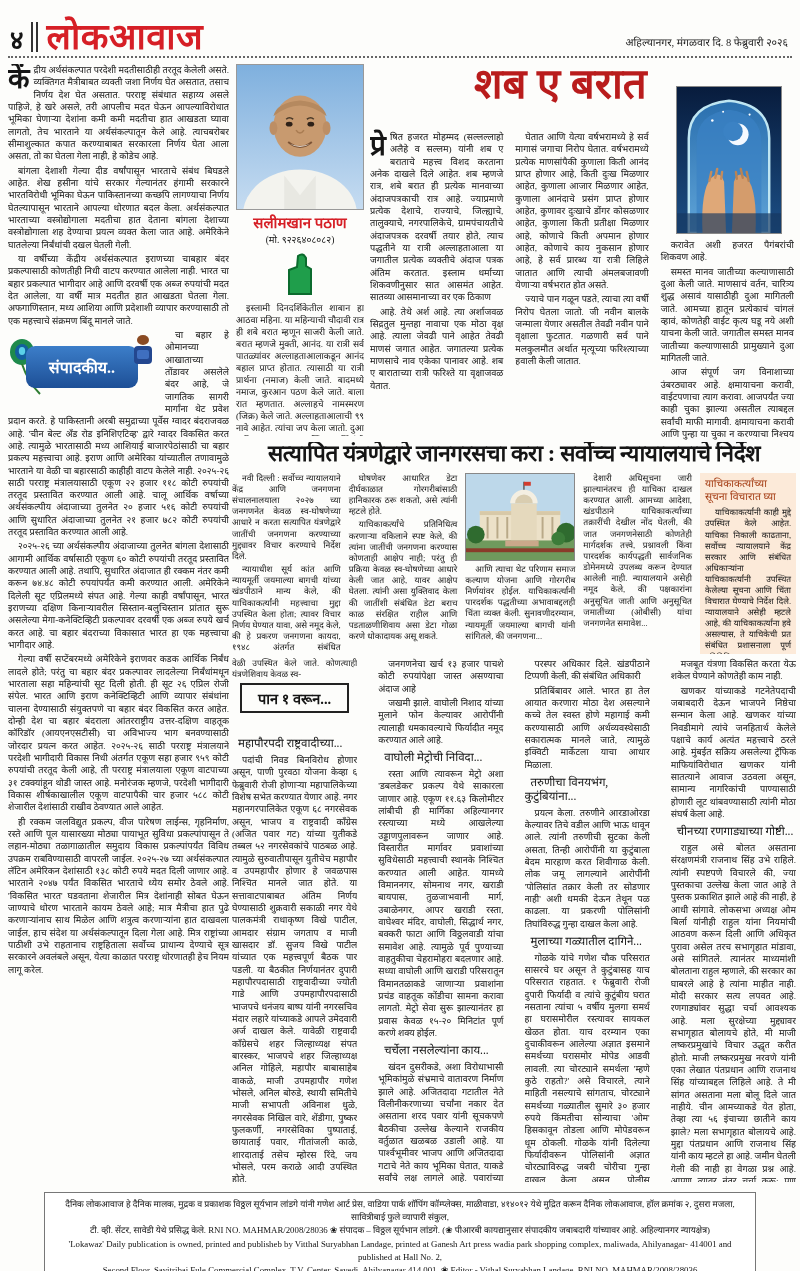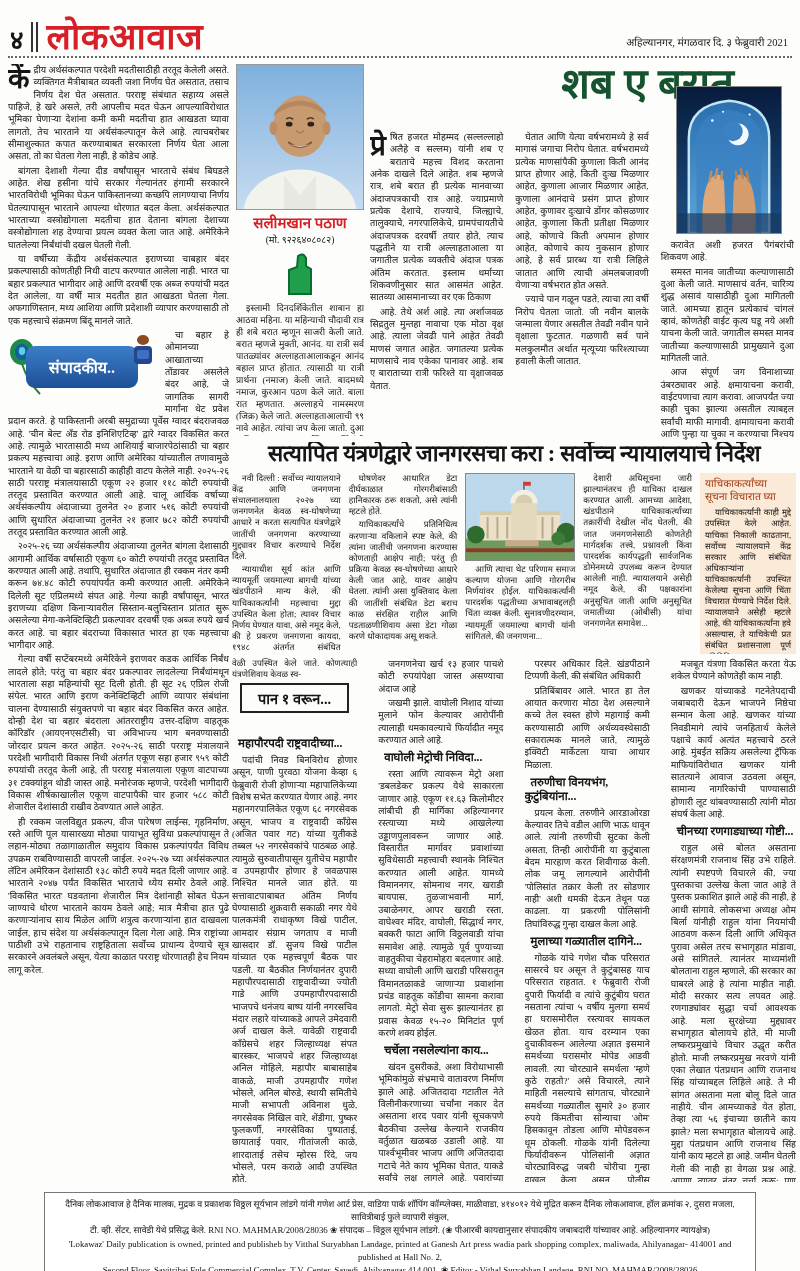--- a/index.html
+++ b/index.html
@@ -11,42 +11,42 @@
   .header{position:absolute;left:8px;right:8px;top:14px;height:44px;border-bottom:2px dotted #666}
   .mast-left{position:absolute;left:2px;bottom:2px;display:flex;align-items:flex-end}
   .page-num{font-size:26px;font-weight:bold;line-height:1}
   .mast-divider{display:inline-block;width:7px;height:30px;border-left:2px solid #333;border-right:2px solid #333;margin:0 9px 2px 7px}
   .masthead{color:#d61f26;font-size:36px;font-weight:bold;line-height:0.95;letter-spacing:0.5px}
   .dateline{position:absolute;right:4px;bottom:7px;font-size:10.5px;color:#222}
 
   
   .para,.blocks p{font-size:9.2px;line-height:1.34;text-align:justify;margin:0 0 2px}
   .blocks p{text-indent:10px}
-  .subhead,.blocks h4{font-size:11.5px;font-weight:bold;line-height:1.2;margin:5px 0 3px;text-indent:6px}
+  .subhead,.blocks h4{font-size:11.5px;font-weight:normal;line-height:1.2;margin:5px 0 3px;text-indent:6px}
   .dropcap{float:left;font-size:28px;font-weight:bold;line-height:0.85;padding:3px 4px 0 0}
 
   
   .col-left{position:absolute;left:8px;top:64px;width:221px;height:1116px;overflow:hidden}
   .lead-headline{font-size:20px;font-weight:bold;text-align:center;line-height:1.25;margin:2px 0 9px}
   .editorial-banner{float:left;width:150px;height:66px;margin:5px 7px 4px 0;position:relative}
   .ed-label{position:absolute;left:18px;top:12px;width:112px;height:42px;background:linear-gradient(#3c7ec9,#1d4f96);border-radius:9px;color:#fff;font-weight:bold;font-size:16px;display:flex;align-items:center;justify-content:center}
   .ed-feather{position:absolute;left:0;top:4px}
   .ed-ink{position:absolute;right:2px;top:0}
 
   
   .col-pathan{position:absolute;left:236px;top:64px;width:128px;height:372px;overflow:hidden}
   .photo{display:block;width:128px;height:146px;border:1px solid #999}
   .pathan-name{color:#d61f26;font-weight:bold;font-size:15px;text-align:center;line-height:1.18;margin-top:5px}
   .pathan-phone{text-align:center;font-size:9.5px;margin-bottom:4px}
   .green-icon{display:block;margin:4px auto 6px}
   .col-pathan .blocks p{font-size:9px}
 
   
   .shab{position:absolute;left:370px;top:62px;width:424px;height:378px;overflow:hidden}
-  .shab-headline{color:#14532d;font-size:42px;font-weight:bold;text-align:right;line-height:1.05;width:260px;margin-left:104px;height:62px}
+  .shab-headline{color:#b91c1c;font-size:42px;font-weight:bold;text-align:left;line-height:1.05;width:260px;margin-left:104px;height:62px}
   .shab-img{position:absolute;right:12px;top:24px;width:106px;height:148px;border:1px solid #888}
   .shab-cols{display:flex;gap:12px;margin-top:7px}
   .shab-col{flex:1;min-width:0}
   .shab-col.c3{padding-top:108px}
 
   
   .census{position:absolute;left:232px;top:442px;width:564px;height:212px;overflow:hidden}
   .census-headline{font-size:22.5px;font-weight:bold;text-align:center;white-space:nowrap;letter-spacing:-0.4px;line-height:1.1;margin-bottom:6px}
   .census-row{display:flex;gap:8px;align-items:stretch}
   .census-col{flex:1;min-width:0}
@@ -72,21 +72,21 @@
 <body>
 
 <div class="page">
 
   <div class="header">
     <div class="mast-left">
       <span class="page-num">४</span>
       <span class="mast-divider"></span>
       <span class="masthead">लोकआवाज</span>
     </div>
-    <div class="dateline">अहिल्यानगर, मंगळवार दि. ३ फेब्रुवारी 2021</div>
+    <div class="dateline">अहिल्यानगर, मंगळवार दि. 8 फेब्रुवारी २०२६</div>
   </div>
 
   <section class="col-left">
     <p class="para"><span class="dropcap">कें</span><span>द्रीय अर्थसंकल्पात परदेशी मदतीसाठीही तरतूद केलेली असते. व्यक्तिगत मैत्रीबाबत व्यक्ती जशा निर्णय घेत असतात, तसाच निर्णय देश घेत असतात. परराष्ट्र संबंधात सहाय्य असले पाहिजे, हे खरे असले, तरी आपलीच मदत घेऊन आपल्याविरोधात भूमिका घेणाऱ्या देशांना कमी कमी मदतीचा हात आखडता घ्यावा लागतो, तेच भारताने या अर्थसंकल्पातून केले आहे. त्याचबरोबर सीमाशुल्कात कपात करण्याबाबत सरकारला निर्णय घेता आला असता, तो का घेतला गेला नाही, हे कोडेच आहे.</span></p>
     <div class="blocks">
         <p>बांगला देशाशी गेल्या दीड वर्षांपासून भारताचे संबंध बिघडले आहेत. शेख हसीना यांचे सरकार गेल्यानंतर हंगामी सरकारने भारतविरोधी भूमिका घेऊन पाकिस्तानच्या कच्छपि लागण्याचा निर्णय घेतल्यापासून भारताने आपल्या धोरणात बदल केला. अर्थसंकल्पात भारताच्या वस्त्रोद्योगाला मदतीचा हात देताना बांगला देशाच्या वस्त्रोद्योगाला शह देण्याचा प्रयत्न व्यक्त केला जात आहे. अमेरिकेने घातलेल्या निर्बंधांची दखल घेतली गेली.</p>
         <p>या वर्षीच्या केंद्रीय अर्थसंकल्पात इराणच्या चाबहार बंदर प्रकल्पासाठी कोणतीही निधी वाटप करण्यात आलेला नाही. भारत चा बहार प्रकल्पात भागीदार आहे आणि दरवर्षी एक अब्ज रुपयांची मदत देत आलेला, या वर्षी मात्र मदतीत हात आखडता घेतला गेला. अफगाणिस्तान, मध्य आशिया आणि प्रदेशाशी व्यापार करण्यासाठी तो एक महत्त्वाचे संक्रमण बिंदू मानले जाते.</p>
       </div>
 
     <div class="editorial-banner">

